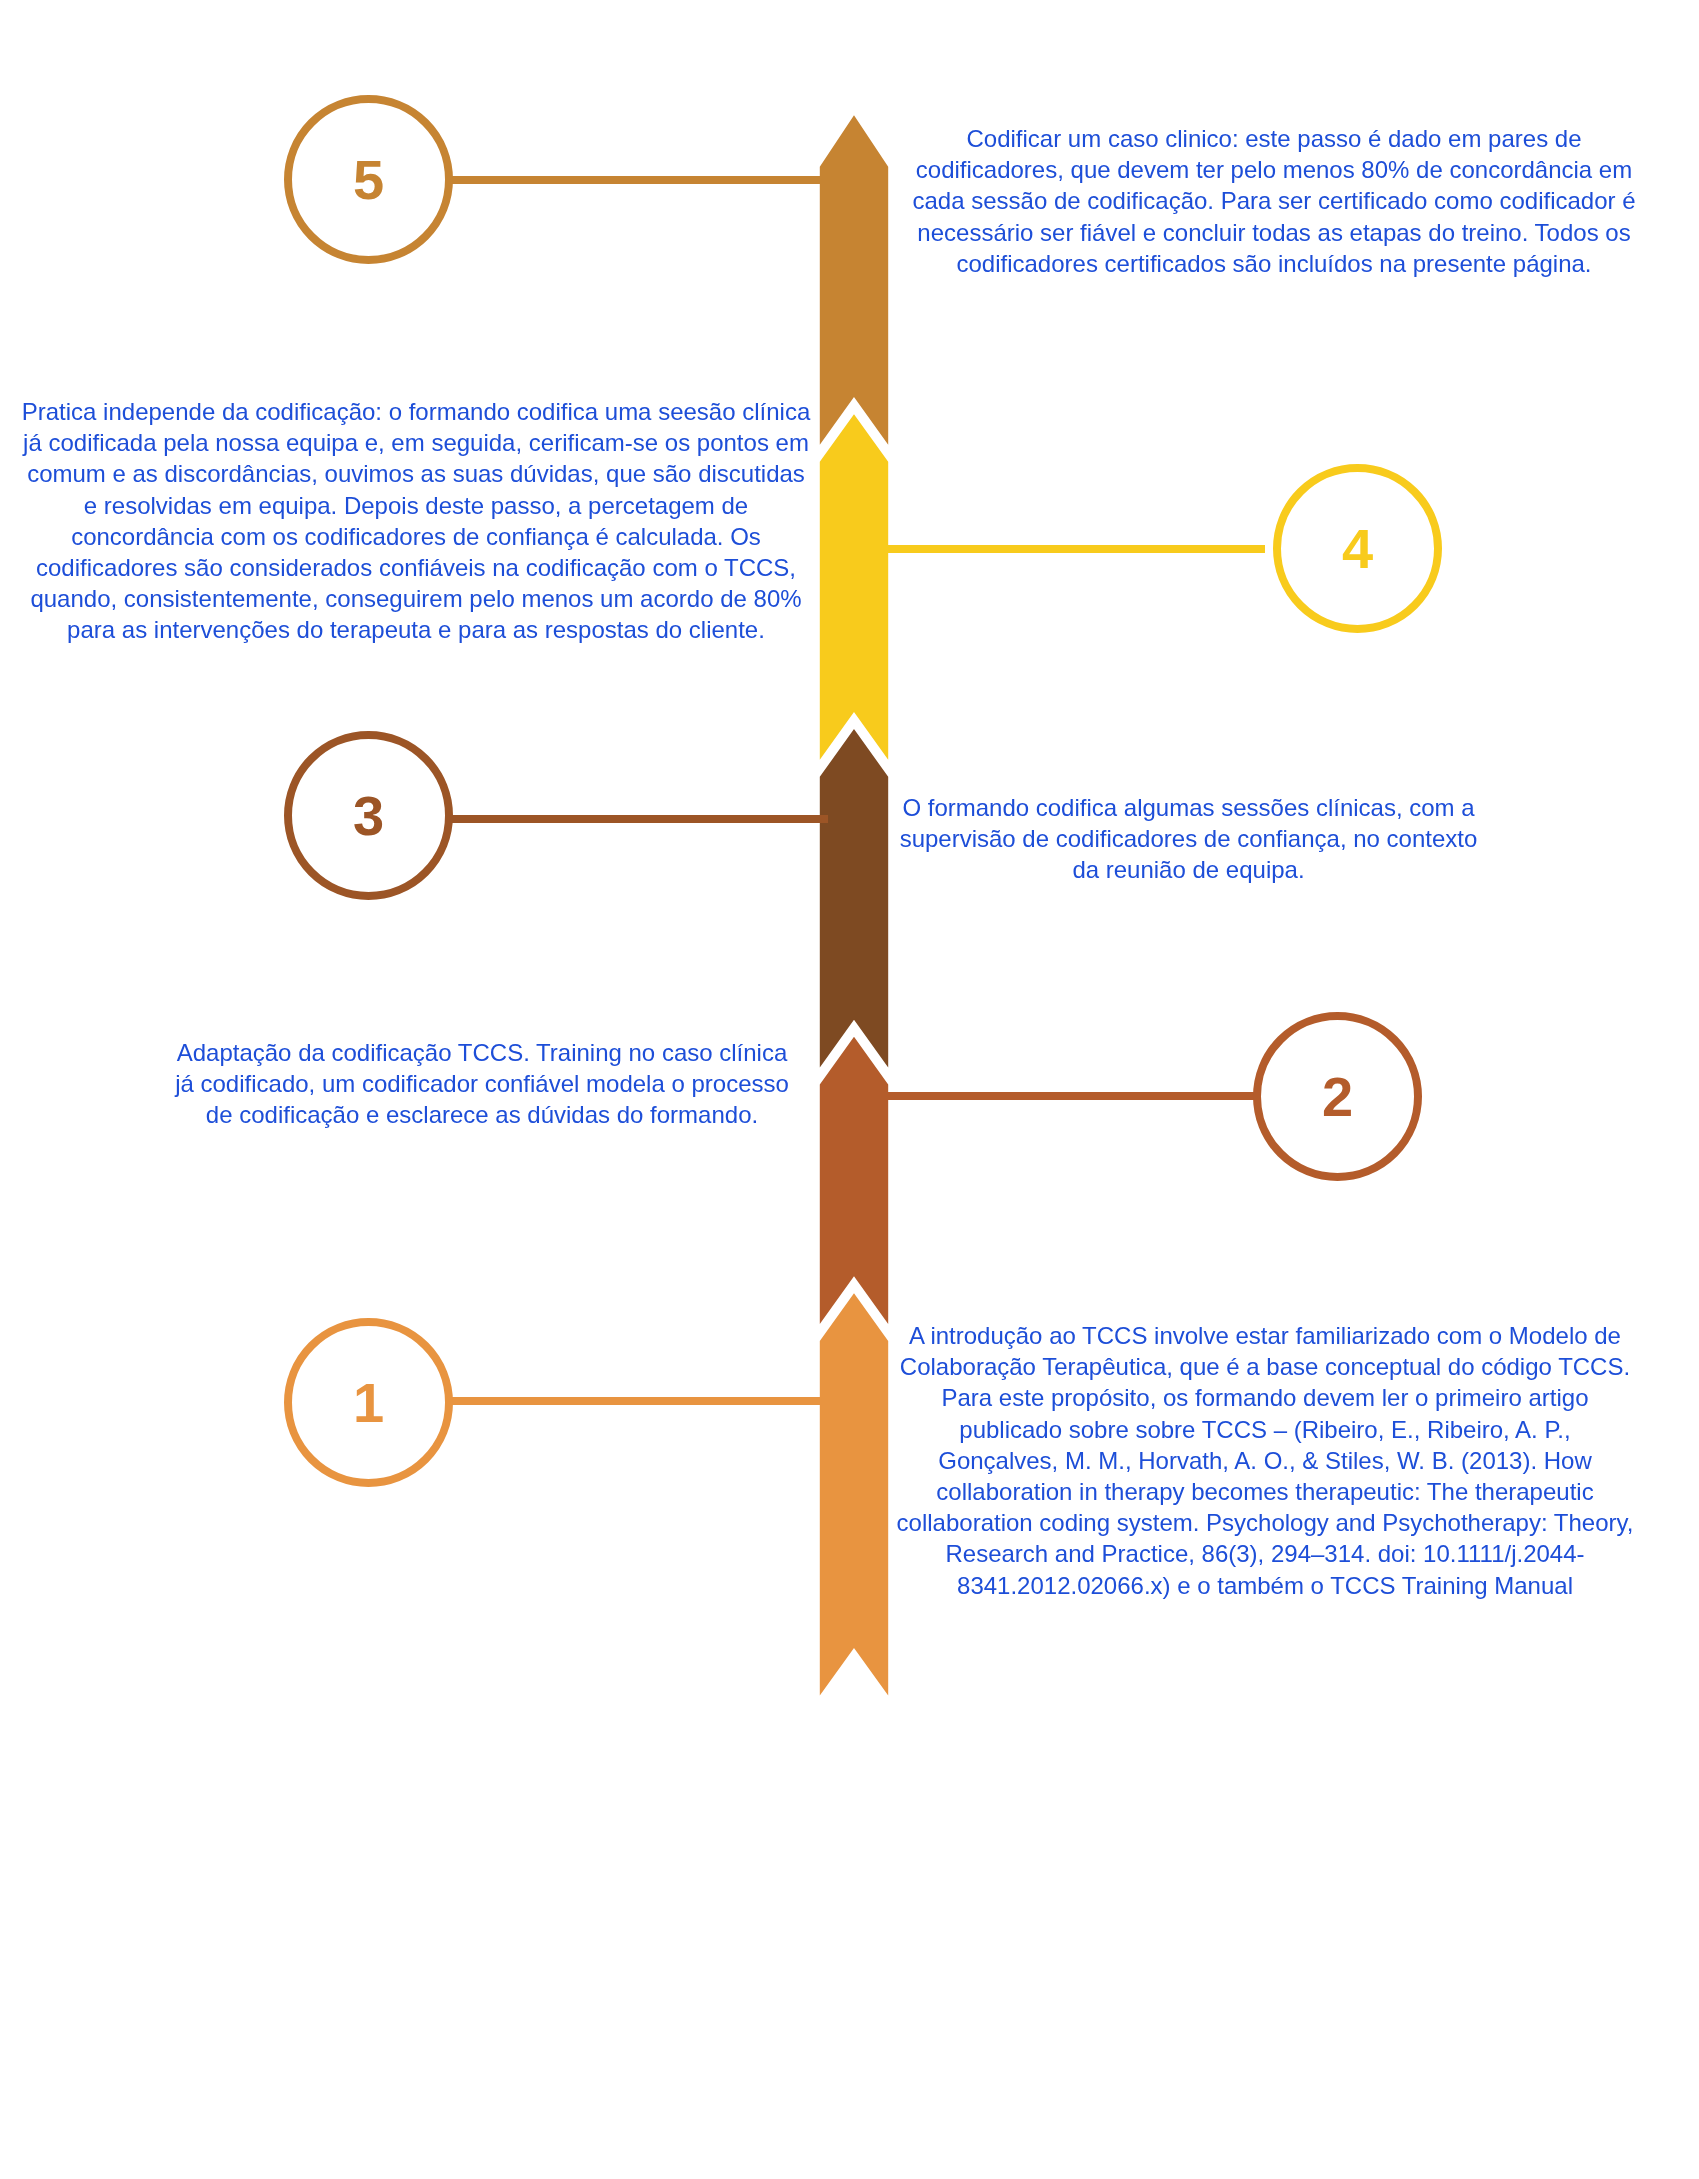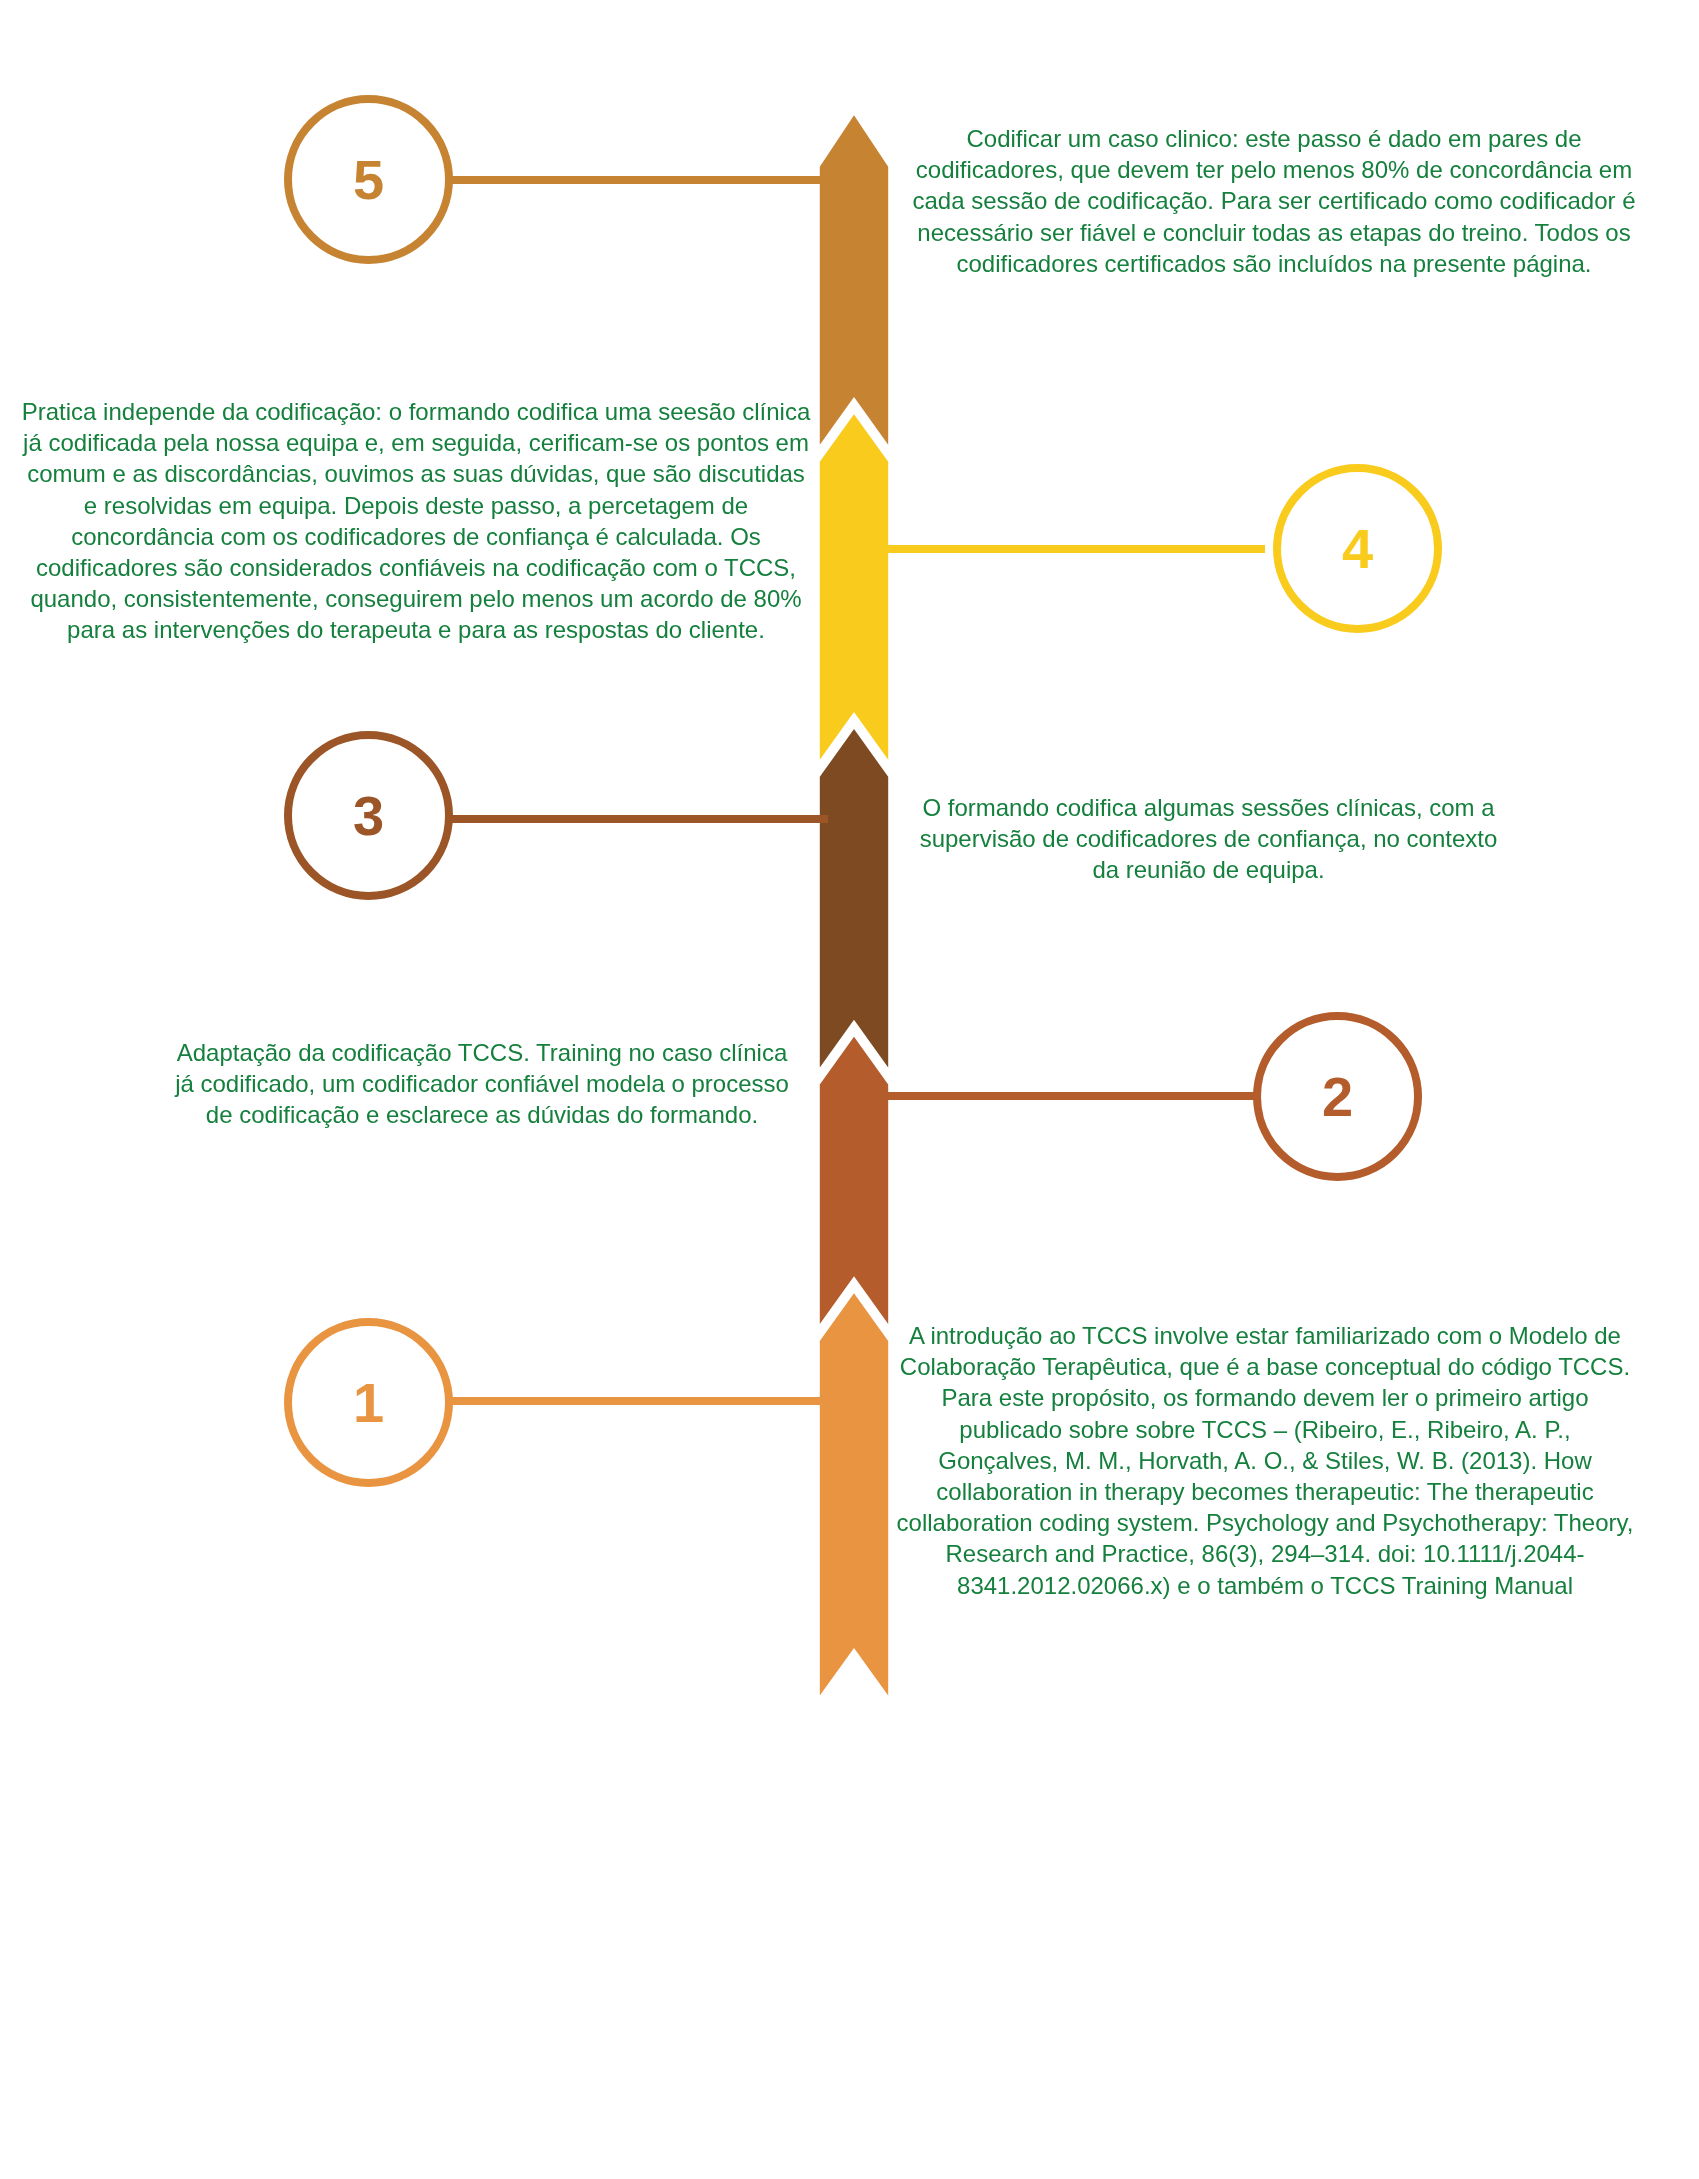--- a/index.html
+++ b/index.html
@@ -61,21 +61,21 @@
   .step-circle .num {
     font-size: 56px;
     font-weight: bold;
     line-height: 1;
     font-family: "Liberation Sans", sans-serif;
   }
 
   
   .step-text {
     position: absolute;
-    color: #15803d;
+    color: #1d4ed8;
     font-size: 24px;
     line-height: 1.30;
     text-align: center;
     font-family: "Liberation Sans", sans-serif;
   }
 </style>
 </head>
 <body>
 
 <div id="infographic">
@@ -106,21 +106,21 @@
     <div class="step-text" style="left:896px; top:123px; width:756px;">Codificar um caso clinico: este passo é dado em pares de codificadores, que devem ter pelo menos 80% de concordância em cada sessão de codificação. Para ser certificado como codificador é necessário ser fiável e concluir todas as etapas do treino. Todos os codificadores certificados são incluídos na presente página.</div>
 
     <div class="step-circle" style="left:1273px; top:464px; border:8px solid #F8CB1C;">
       <span class="num" style="color:#F8CB1C;">4</span>
     </div>
     <div class="step-text" style="left:20px; top:396px; width:792px;">Pratica independe da codificação: o formando codifica uma seesão clínica já codificada pela nossa equipa e, em seguida, cerificam-se os pontos em comum e as discordâncias, ouvimos as suas dúvidas, que são discutidas e resolvidas em equipa. Depois deste passo, a percetagem de concordância com os codificadores de confiança é calculada. Os codificadores são considerados confiáveis na codificação com o TCCS, quando, consistentemente, conseguirem pelo menos um acordo de 80% para as intervenções do terapeuta e para as respostas do cliente.</div>
 
     <div class="step-circle" style="left:284px; top:731px; border:8px solid #9C5526;">
       <span class="num" style="color:#9C5526;">3</span>
     </div>
-    <div class="step-text" style="left:896px; top:792px; width:585px;margin-left:20px;">O formando codifica algumas sessões clínicas, com a supervisão de codificadores de confiança, no contexto da reunião de equipa.</div>
+    <div class="step-text" style="left:896px; top:792px; width:585px;">O formando codifica algumas sessões clínicas, com a supervisão de codificadores de confiança, no contexto da reunião de equipa.</div>
 
     <div class="step-circle" style="left:1253px; top:1012px; border:8px solid #B45C2B;">
       <span class="num" style="color:#B45C2B;">2</span>
     </div>
     <div class="step-text" style="left:167px; top:1037px; width:630px;">Adaptação da codificação TCCS. Training no caso clínica já codificado, um codificador confiável modela o processo de codificação e esclarece as dúvidas do formando.</div>
 
     <div class="step-circle" style="left:284px; top:1318px; border:8px solid #E89440;">
       <span class="num" style="color:#E89440;">1</span>
     </div>
     <div class="step-text" style="left:896px; top:1320px; width:738px;">A introdução ao TCCS involve estar familiarizado com o Modelo de Colaboração Terapêutica, que é a base conceptual do código TCCS. Para este propósito, os formando devem ler o primeiro artigo publicado sobre sobre TCCS – (Ribeiro, E., Ribeiro, A. P., Gonçalves, M. M., Horvath, A. O., &amp; Stiles, W. B. (2013). How collaboration in therapy becomes therapeutic: The therapeutic collaboration coding system. Psychology and Psychotherapy: Theory, Research and Practice, 86(3), 294–314. doi: 10.1111/j.2044-8341.2012.02066.x) e o também o TCCS Training Manual</div>

